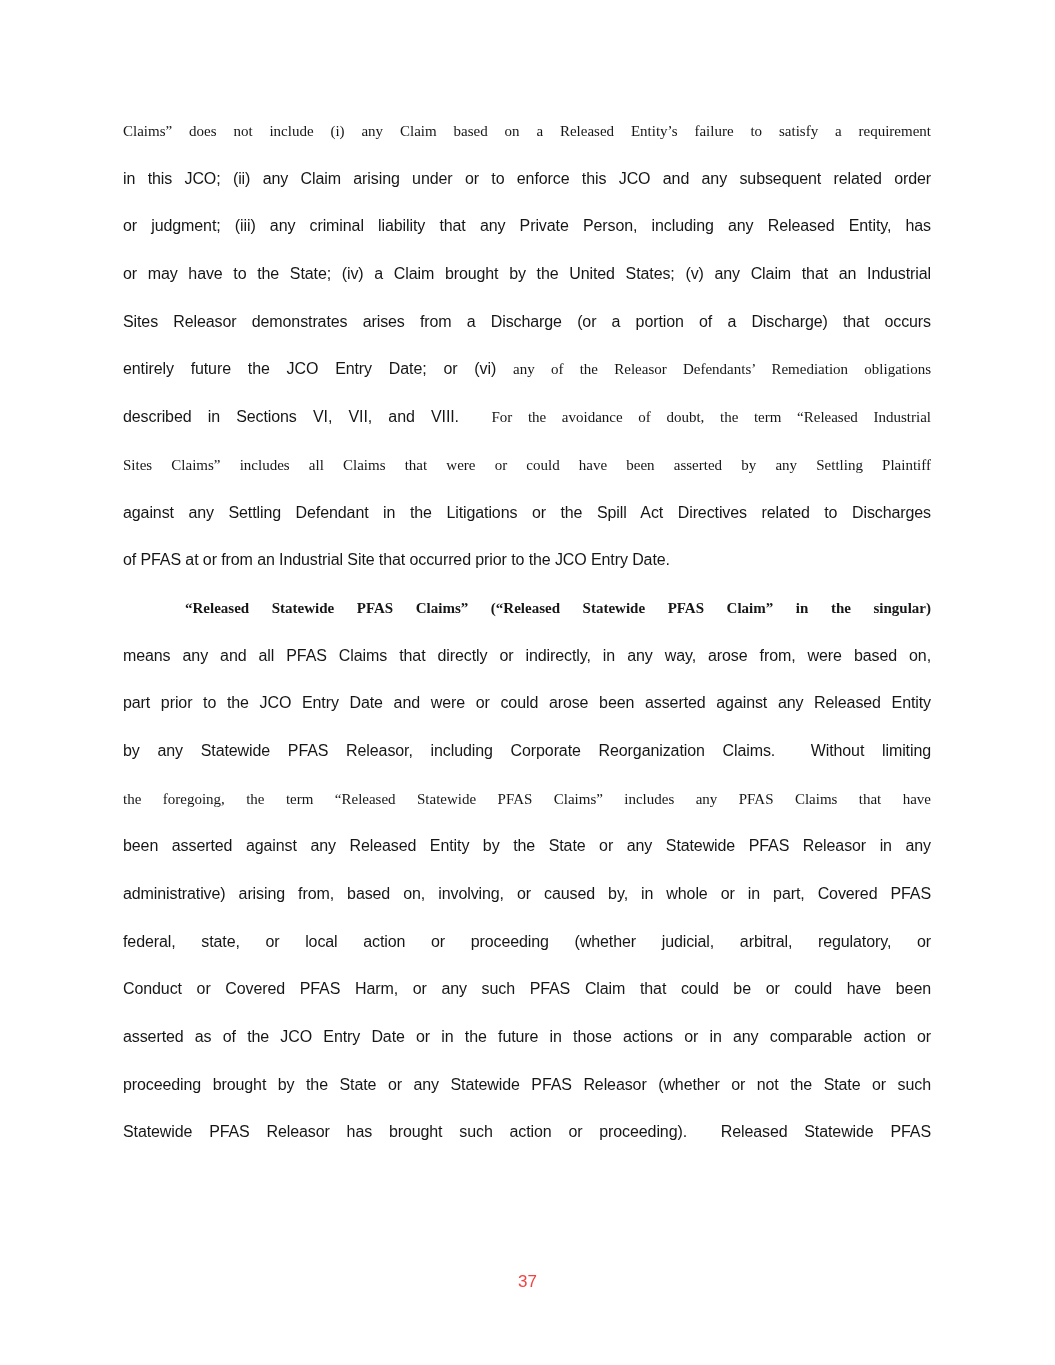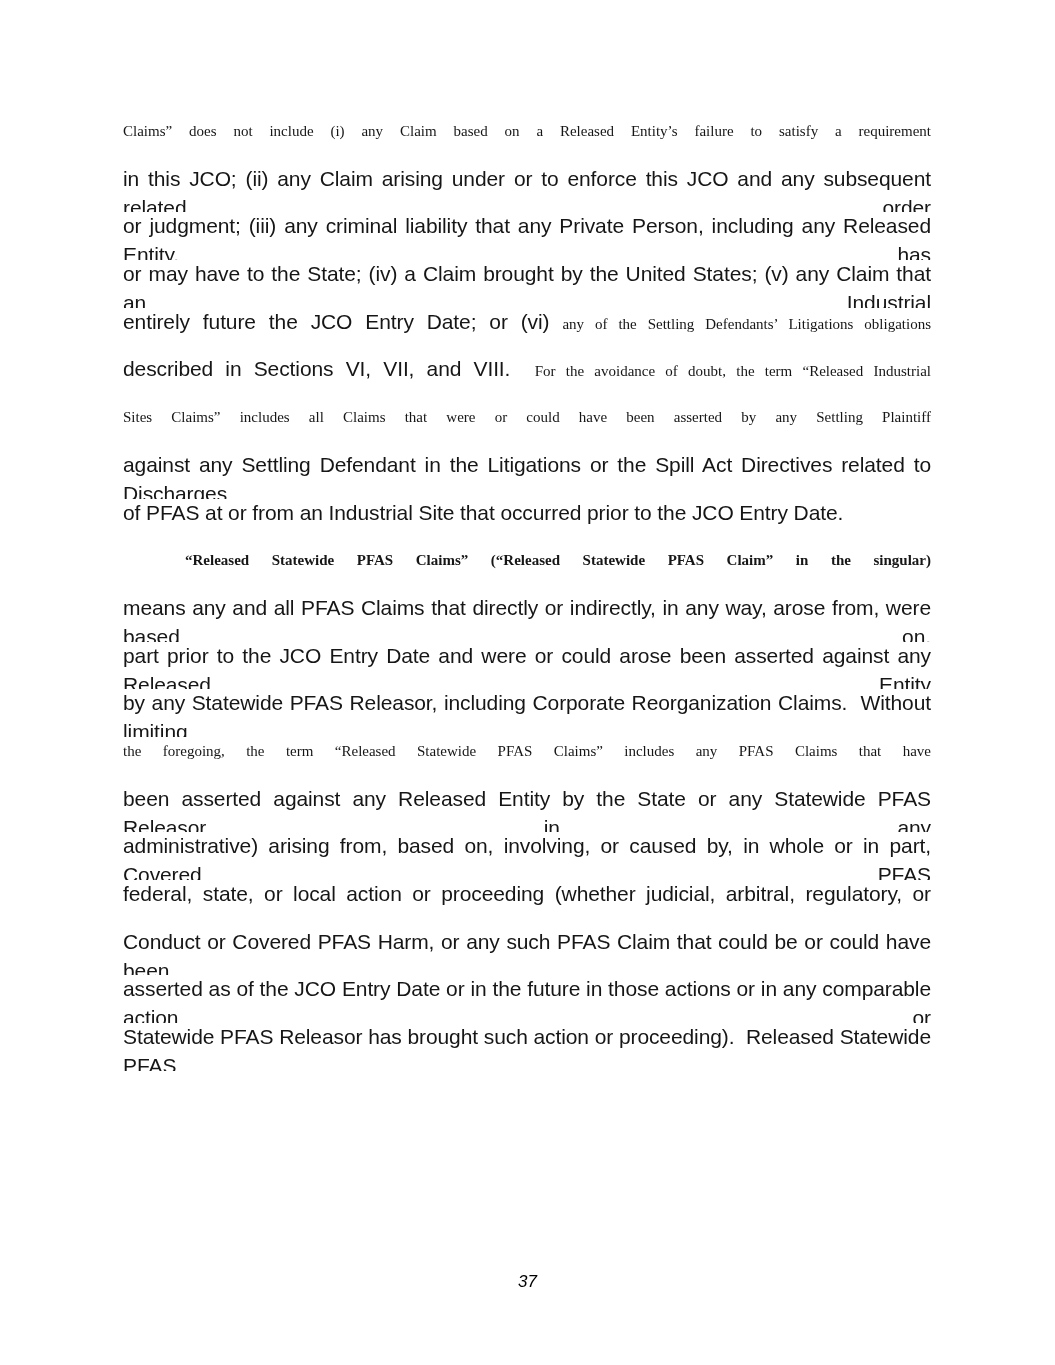--- a/index.html
+++ b/index.html
@@ -31,61 +31,62 @@
   }
   .line.para-end {
     text-align-last: left;
   }
   .line.indent {
     text-indent: 62px;
     font-weight: bold;
   }
   .font-sans {
     font-family: "Liberation Sans", sans-serif;
-    font-size: 21px;
+    font-size: 16px;
     letter-spacing: -0.1px;
     margin-top: 40px;
   }
   .font-serif {
     font-family: "Liberation Serif", serif;
     font-size: 15px;
     margin-top: 8px;
   }
   .page-number {
     position: absolute;
     top: 1272px;
     left: 0;
     width: 100%;
     text-align: center;
     font-family: "Liberation Sans", sans-serif;
     font-size: 17px;
-    color: #000000;
-    font-style: italic;
+    color: #ef4444;
   }
 </style>
 </head>
 <body>
 
 <div class="page">
   <main class="text-block">
       <div class="line"><span class="font-serif">Claims” does not include (i) any Claim based on a Released Entity’s failure to satisfy a requirement</span></div>
       <div class="line"><span class="font-sans">in this JCO; (ii) any Claim arising under or to enforce this JCO and any subsequent related order</span></div>
       <div class="line"><span class="font-sans">or judgment; (iii) any criminal liability that any Private Person, including any Released Entity, has</span></div>
       <div class="line"><span class="font-sans">or may have to the State; (iv) a Claim brought by the United States; (v) any Claim that an Industrial</span></div>
-      <div class="line"><span class="font-sans">entirely future the JCO Entry Date; or (vi) </span><span class="font-serif">any of the Settling Defendants’ Litigations obligations</span></div>
+      <div class="line"><span class="font-sans">Sites Releasor demonstrates arises from a Discharge (or a portion of a Discharge) that occurs</span></div>
+      <div class="line"><span class="font-sans">entirely future the JCO Entry Date; or (vi) </span><span class="font-serif">any of the Releasor Defendants’ Remediation obligations</span></div>
       <div class="line"><span class="font-sans">described in Sections VI, VII, and VIII.&nbsp; </span><span class="font-serif">For the avoidance of doubt, the term “Released Industrial</span></div>
       <div class="line"><span class="font-serif">Sites Claims” includes all Claims that were or could have been asserted by any Settling Plaintiff</span></div>
       <div class="line"><span class="font-sans">against any Settling Defendant in the Litigations or the Spill Act Directives related to Discharges</span></div>
       <div class="line para-end"><span class="font-sans">of PFAS at or from an Industrial Site that occurred prior to the JCO Entry Date.</span></div>
       <div class="line indent"><span class="font-serif">“Released Statewide PFAS Claims” (“Released Statewide PFAS Claim” in the singular)</span></div>
       <div class="line"><span class="font-sans">means any and all PFAS Claims that directly or indirectly, in any way, arose from, were based on,</span></div>
       <div class="line"><span class="font-sans">part prior to the JCO Entry Date and were or could arose been asserted against any Released Entity</span></div>
       <div class="line"><span class="font-sans">by any Statewide PFAS Releasor, including Corporate Reorganization Claims.&nbsp; Without limiting</span></div>
       <div class="line"><span class="font-serif">the foregoing, the term “Released Statewide PFAS Claims” includes any PFAS Claims that have</span></div>
       <div class="line"><span class="font-sans">been asserted against any Released Entity by the State or any Statewide PFAS Releasor in any</span></div>
       <div class="line"><span class="font-sans">administrative) arising from, based on, involving, or caused by, in whole or in part, Covered PFAS</span></div>
       <div class="line"><span class="font-sans">federal, state, or local action or proceeding (whether judicial, arbitral, regulatory, or</span></div>
       <div class="line"><span class="font-sans">Conduct or Covered PFAS Harm, or any such PFAS Claim that could be or could have been</span></div>
       <div class="line"><span class="font-sans">asserted as of the JCO Entry Date or in the future in those actions or in any comparable action or</span></div>
+      <div class="line"><span class="font-sans">proceeding brought by the State or any Statewide PFAS Releasor (whether or not the State or such</span></div>
       <div class="line"><span class="font-sans">Statewide PFAS Releasor has brought such action or proceeding).&nbsp; Released Statewide PFAS</span></div>
     </main>
   <div class="page-number">37</div>
 </div>
 
 </body></html>

